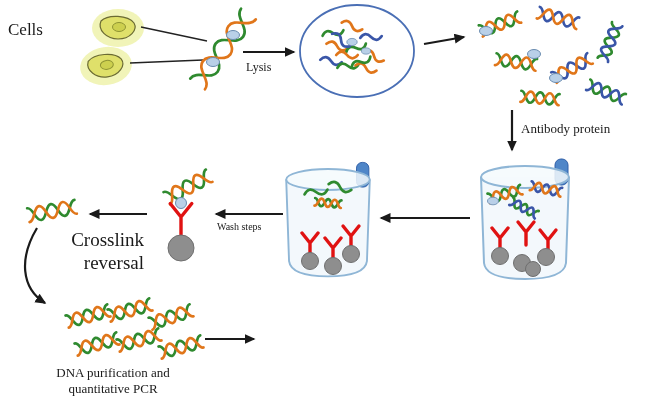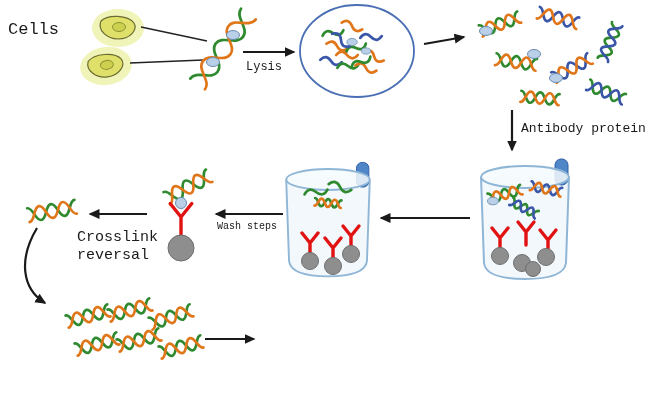--- a/index.html
+++ b/index.html
@@ -1,28 +1,28 @@
 <!DOCTYPE html>
 <html style="--strand-green: #2f8a2f; --strand-orange: #e0761a; --strand-blue: #3a56a8; --antibody-red: #e01212; --bead-gray: #8e8e8e; --cell-body: #dfe06a; --cell-halo: #eef2ab; --tube-fill: #e9f3fa; --tube-stroke: #8fb6d6; --tube-tab: #4f86c8; --protein-fill: #b9d0e8; --circle-stroke: #4a6fb5; --arrow: #1a1a1a; --text: #1a1a1a; --background: #ffffff;"><head>
 <meta charset="utf-8">
 <title>ChIP workflow diagram</title>
 <style>
   *{box-sizing:border-box}
   html,body{margin:0;padding:0;background:#fff}
   .canvas{position:relative;width:648px;height:410px;background:var(--background,#fff);
-          font-family:Liberation Mono, monospace;overflow:hidden}
+          font-family:Liberation Serif, serif;overflow:hidden}
   .art{position:absolute;left:0;top:0}
   .label{position:absolute;color:var(--text,#1a1a1a);line-height:1.2;white-space:nowrap}
   .lbl-cells{left:8px;top:20px;font-size:17px}
   .lbl-crosslinking{left:92px;top:90px;font-size:13.5px}
   .lbl-lysis{left:246px;top:60px;font-size:12px}
   .lbl-antibody-binding{left:521px;top:121px;font-size:13px}
   .lbl-ip{left:372px;top:224px;font-size:11.5px}
   .lbl-wash{left:217px;top:221px;font-size:10px}
-  .lbl-crosslink-reversal{left:77px;top:229px;width:80px;font-size:15px;text-align:left;white-space:normal}
+  .lbl-crosslink-reversal{left:64px;top:229px;width:80px;font-size:19px;text-align:right;white-space:normal}
   .lbl-dna-purification{left:28px;top:365px;width:170px;font-size:13px;text-align:center;line-height:1.25;white-space:normal}
   .lbl-analysis{left:266px;top:326px;font-size:20px}
 
   .strand{fill:none;stroke-width:2.7;stroke-linecap:round}
   .sg{stroke:var(--strand-green,#2f8a2f)}
   .so{stroke:var(--strand-orange,#e0761a)}
   .sb{stroke:var(--strand-blue,#3a56a8)}
   .ab{fill:none;stroke:var(--antibody-red,#e01212);stroke-width:3.4;stroke-linecap:round;stroke-linejoin:round}
   .bead{fill:var(--bead-gray,#8e8e8e);stroke:#6f6f6f;stroke-width:1}
   .protein{fill:var(--protein-fill,#b9d0e8);stroke:#6a8cb0;stroke-width:1}
@@ -181,14 +181,15 @@
     </g>
 
     <path class="arrow" d="M205,339 L254,339" marker-end="url(#ah)"></path>
   </svg>
 
   <div class="label lbl-cells">Cells</div>
   <div class="label lbl-lysis">Lysis</div>
   <div class="label lbl-antibody-binding">Antibody protein</div>
   <div class="label lbl-wash">Wash steps</div>
   <div class="label lbl-crosslink-reversal">Crosslink reversal</div>
+  <div class="label lbl-dna-purification">DNA purification and quantitative PCR</div>
 
 </div>
 
 </body></html>

